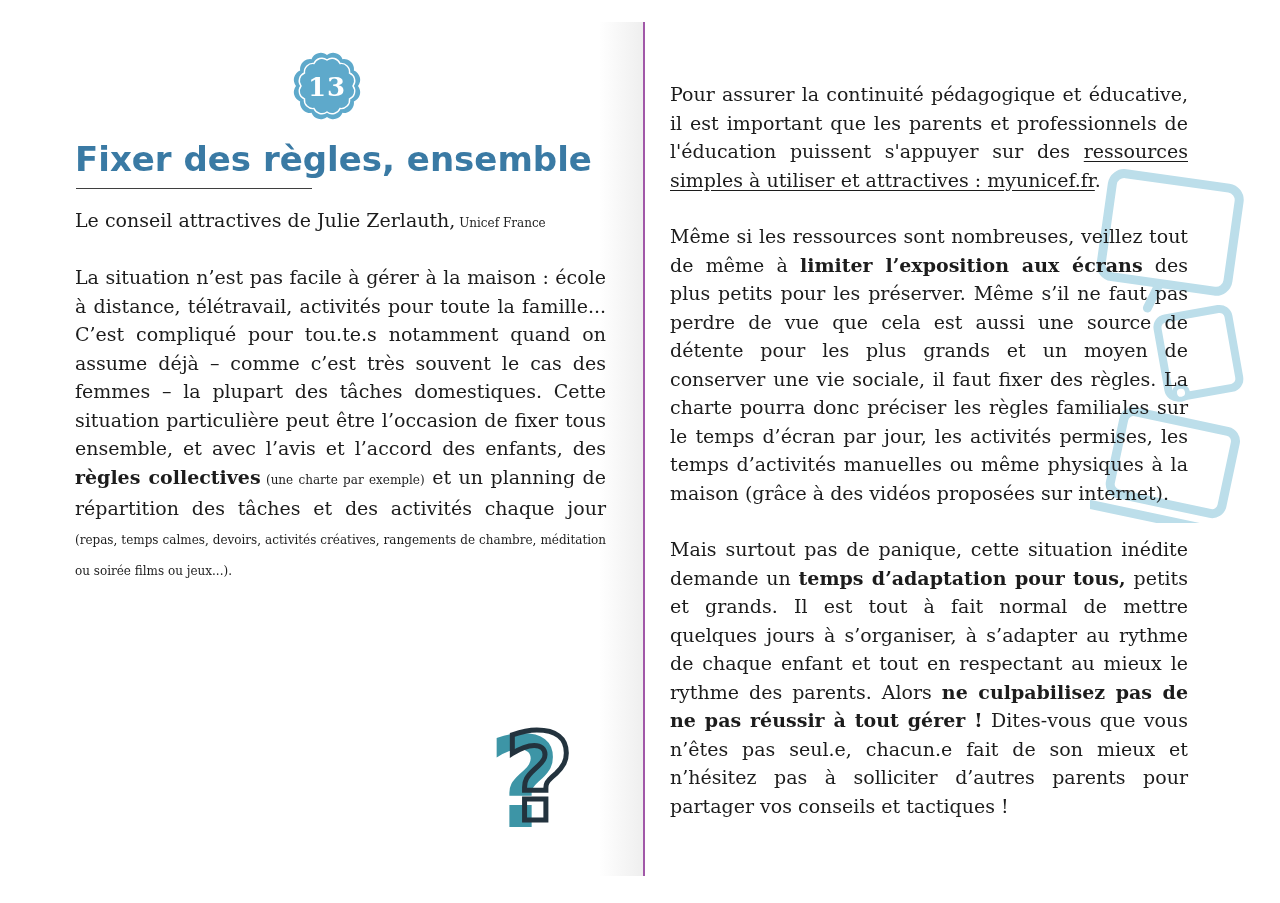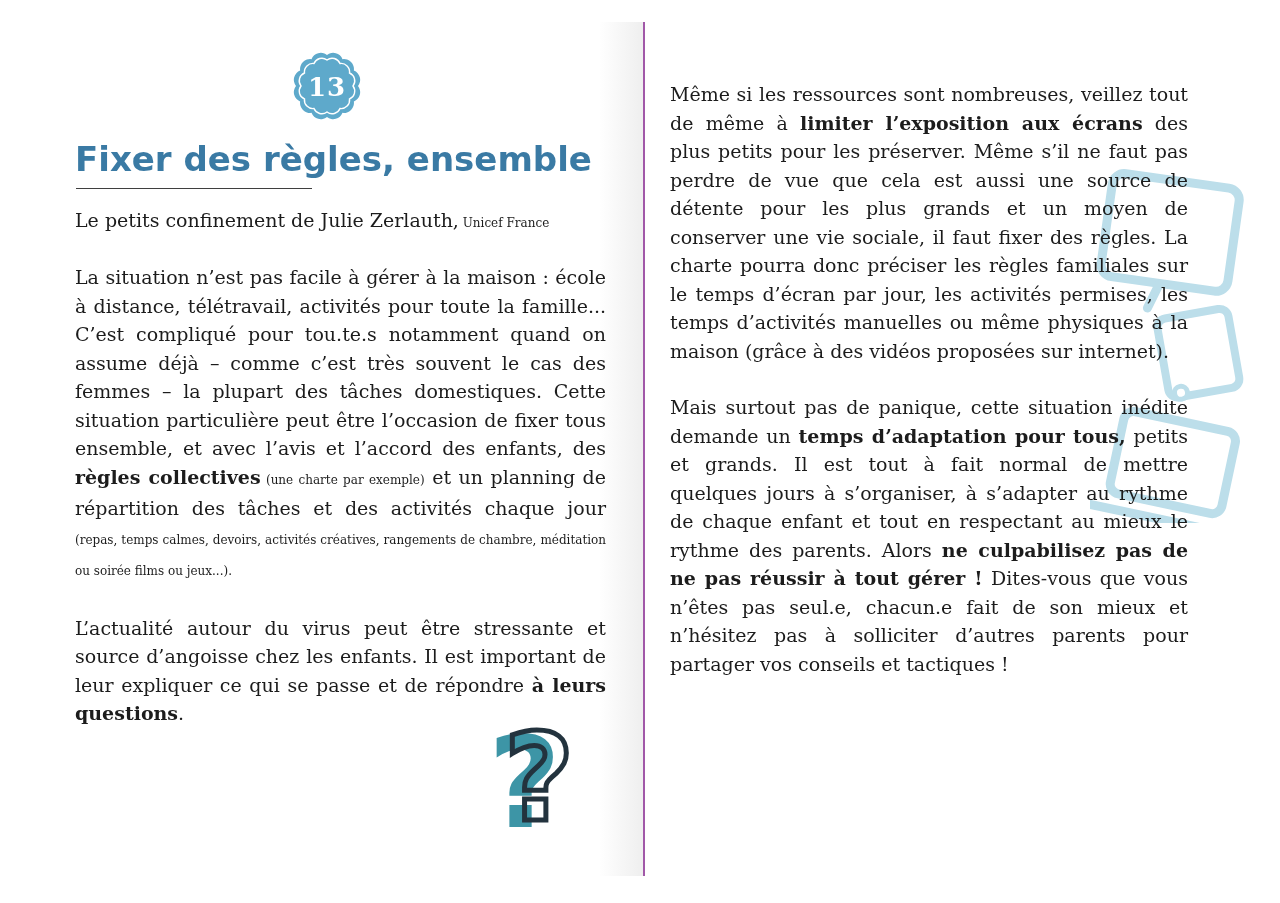--- a/index.html
+++ b/index.html
@@ -77,34 +77,34 @@
       <path fill="#5EA9CB" d="M67,36 A10 10 0 0 1 62.85,51.5 A10 10 0 0 1 51.5,62.85 A10 10 0 0 1 36,67 A10 10 0 0 1 20.5,62.85 A10 10 0 0 1 9.15,51.5 A10 10 0 0 1 5,36 A10 10 0 0 1 9.15,20.5 A10 10 0 0 1 20.5,9.15 A10 10 0 0 1 36,5 A10 10 0 0 1 51.5,9.15 A10 10 0 0 1 62.85,20.5 A10 10 0 0 1 67,36 Z"></path>
       <path fill="none" stroke="#ffffff" stroke-width="1.4" d="M62,36 A8.5 8.5 0 0 1 58.52,49 A8.5 8.5 0 0 1 49,58.52 A8.5 8.5 0 0 1 36,62 A8.5 8.5 0 0 1 23,58.52 A8.5 8.5 0 0 1 13.48,49 A8.5 8.5 0 0 1 10,36 A8.5 8.5 0 0 1 13.48,23 A8.5 8.5 0 0 1 23,13.48 A8.5 8.5 0 0 1 36,10 A8.5 8.5 0 0 1 49,13.48 A8.5 8.5 0 0 1 58.52,23 A8.5 8.5 0 0 1 62,36 Z"></path>
       <text x="36" y="46" text-anchor="middle" fill="#ffffff" font-family="DejaVu Serif, serif" font-weight="bold" font-size="26" letter-spacing="1">13</text>
     </svg>
   </div>
 
   <h1 class="page-title" style="color:#3A7AA4;">Fixer des règles, ensemble</h1>
   <div class="title-underline"></div>
 
   <div class="col-left">
-    <p class="byline"><span>Le petits confinement de Julie Zerlauth,</span><span class="small"> Unicef France</span></p>
+    <p class="byline"><span>Le conseil attractives de Julie Zerlauth,</span><span class="small"> Unicef France</span></p>
 
     <p class="para"><span>La situation n’est pas facile à gérer à la maison : école à distance, télétravail, activités pour toute la famille... C’est compliqué pour tou.te.s notamment quand on assume déjà – comme c’est très souvent le cas des femmes – la plupart des tâches domestiques. Cette situation particulière peut être l’occasion de fixer tous ensemble, et avec l’avis et l’accord des enfants, des </span><span class="b">règles collectives</span><span class="small"> (une charte par exemple)</span><span> et un planning de répartition des tâches et des activités chaque jour </span><span class="small">(repas, temps calmes, devoirs, activités créatives, rangements de chambre, méditation ou soirée films ou jeux...).</span></p>
 
-    <p class="para"><span>L’actualité autour du virus peut être stressante et source d’angoisse chez les enfants. Il est important de leur expliquer ce qui se passe et de répondre </span><span class="b">à leurs questions</span><span>.</span></p>
   </div>
 
   <div class="question-decor">
     <svg width="160" height="160" viewBox="0 0 160 160">
       <text class="qm" x="26" y="112" font-size="126" fill="#3D95A6">?</text>
       <text class="qm" x="42" y="105" font-size="121" fill="none" stroke="#23333E" stroke-width="5">?</text>
     </svg>
   </div>
 
   <div class="col-right">
+    <p class="para"><span>Pour assurer la continuité pédagogique et éducative, il est important que les parents et professionnels de l'éducation puissent s'appuyer sur des </span><span class="u">ressources simples à utiliser et attractives : myunicef.fr</span><span>.</span></p>
 
     <p class="para"><span>Même si les ressources sont nombreuses, veillez tout de même à </span><span class="b">limiter l’exposition aux écrans</span><span> des plus petits pour les préserver. Même s’il ne faut pas perdre de vue que cela est aussi une source de détente pour les plus grands et un moyen de conserver une vie sociale, il faut fixer des règles. La charte pourra donc préciser les règles familiales sur le temps d’écran par jour, les activités permises, les temps d’activités manuelles ou même physiques à la maison (grâce à des vidéos proposées sur internet).</span></p>
 
     <p class="para"><span>Mais surtout pas de panique, cette situation inédite demande un </span><span class="b">temps d’adaptation pour tous,</span><span> petits et grands. Il est tout à fait normal de mettre quelques jours à s’organiser, à s’adapter au rythme de chaque enfant et tout en respectant au mieux le rythme des parents. Alors </span><span class="b">ne culpabilisez pas de ne pas réussir à tout gérer !</span><span> Dites-vous que vous n’êtes pas seul.e, chacun.e fait de son mieux et n’hésitez pas à solliciter d’autres parents pour partager vos conseils et tactiques !</span></p>
   </div>
 
 </div>
 
 </body></html>

